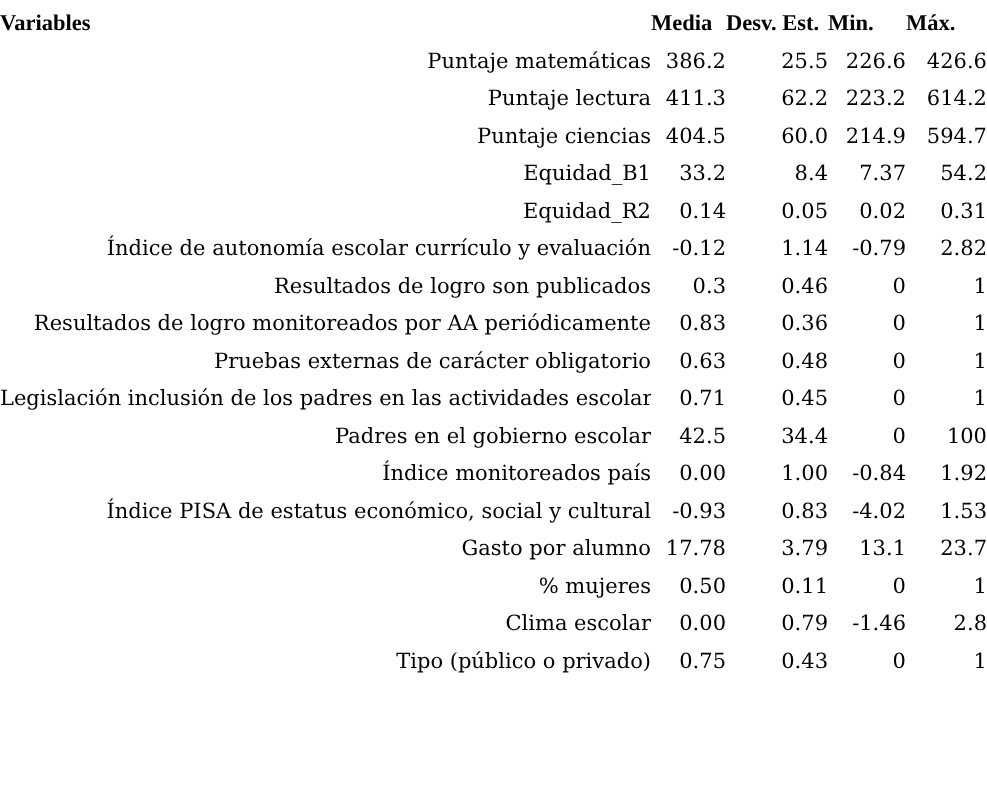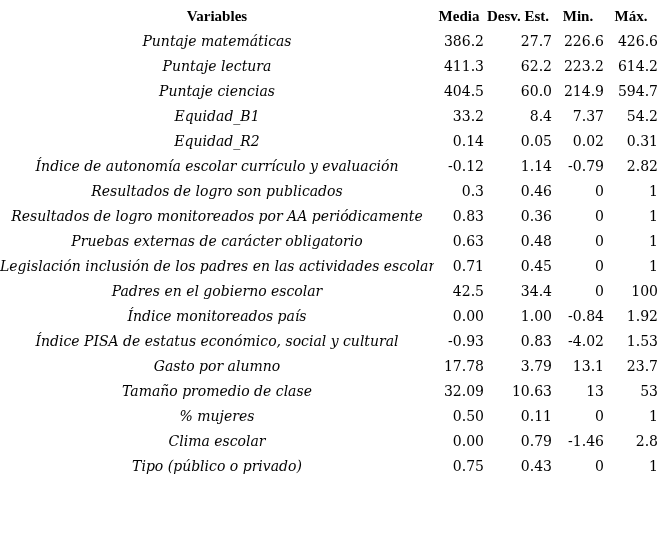--- a/index.html
+++ b/index.html
@@ -32,26 +32,25 @@
     line-height: 25px;
     white-space: nowrap;
     overflow: hidden;
     font-weight: normal;
     vertical-align: middle;
   }
   table.stats thead th {
     font-family: "Liberation Serif", serif;
     font-weight: bold;
     font-size: 15px;
-    text-align: center;
+    text-align: left;
   }
   td.var-cell {
-    text-align: center;
+    text-align: right;
     padding-left: 6px;
-    font-style: italic;
   }
   td.num {
     text-align: right;
     padding-right: 3px;
   }
   col.c-var  { width: 434px; }
   col.c-media{ width: 50px; }
   col.c-desv { width: 68px; }
   col.c-min  { width: 52px; }
   col.c-max  { width: 54px; }
@@ -74,21 +73,21 @@
         <th>Media</th>
         <th>Desv. Est.</th>
         <th>Min.</th>
         <th>Máx.</th>
       </tr>
     </thead>
     <tbody>
         <tr>
     <td class="var-cell">Puntaje matemáticas</td>
     <td class="num">386.2</td>
-    <td class="num">27.7</td>
+    <td class="num">25.5</td>
     <td class="num">226.6</td>
     <td class="num">426.6</td>
   </tr>
         <tr>
     <td class="var-cell">Puntaje lectura</td>
     <td class="num">411.3</td>
     <td class="num">62.2</td>
     <td class="num">223.2</td>
     <td class="num">614.2</td>
   </tr>
@@ -170,27 +169,20 @@
     <td class="num">1.53</td>
   </tr>
         <tr>
     <td class="var-cell">Gasto por alumno</td>
     <td class="num">17.78</td>
     <td class="num">3.79</td>
     <td class="num">13.1</td>
     <td class="num">23.7</td>
   </tr>
         <tr>
-    <td class="var-cell">Tamaño promedio de clase</td>
-    <td class="num">32.09</td>
-    <td class="num">10.63</td>
-    <td class="num">13</td>
-    <td class="num">53</td>
-  </tr>
-        <tr>
     <td class="var-cell">% mujeres</td>
     <td class="num">0.50</td>
     <td class="num">0.11</td>
     <td class="num">0</td>
     <td class="num">1</td>
   </tr>
         <tr>
     <td class="var-cell">Clima escolar</td>
     <td class="num">0.00</td>
     <td class="num">0.79</td>

